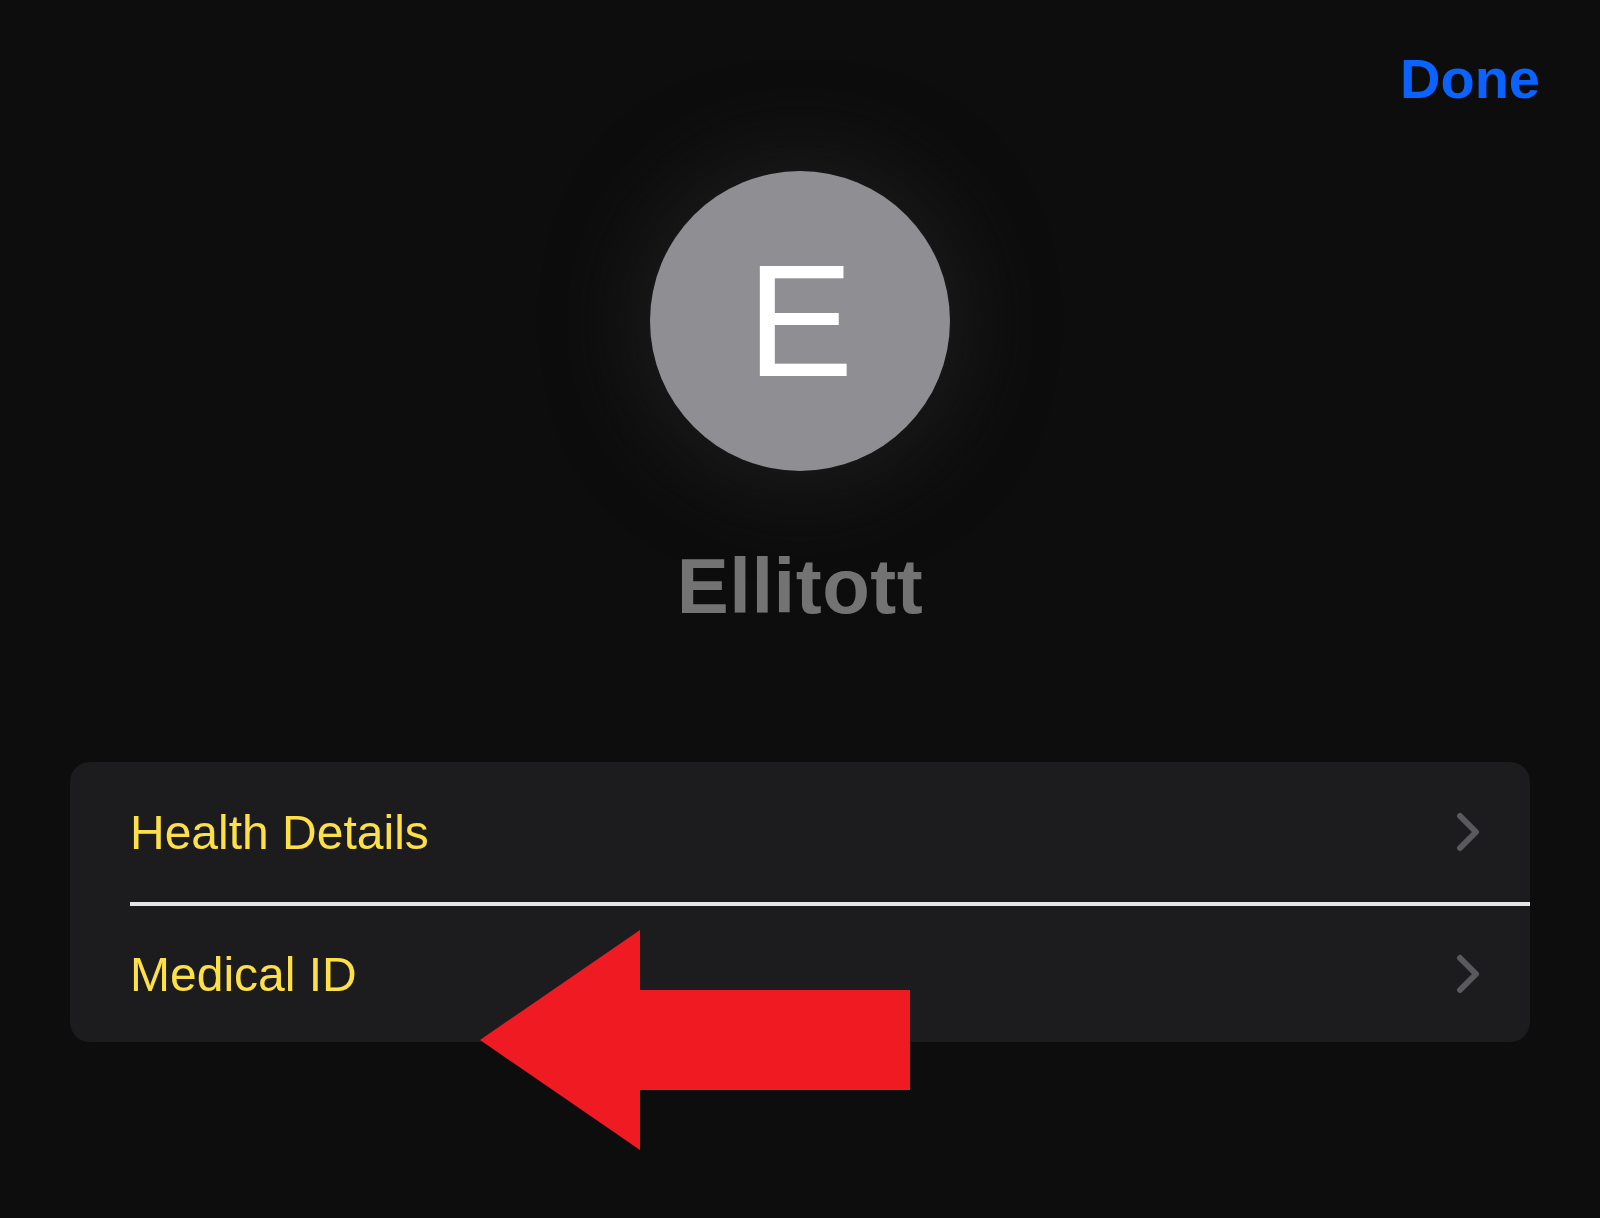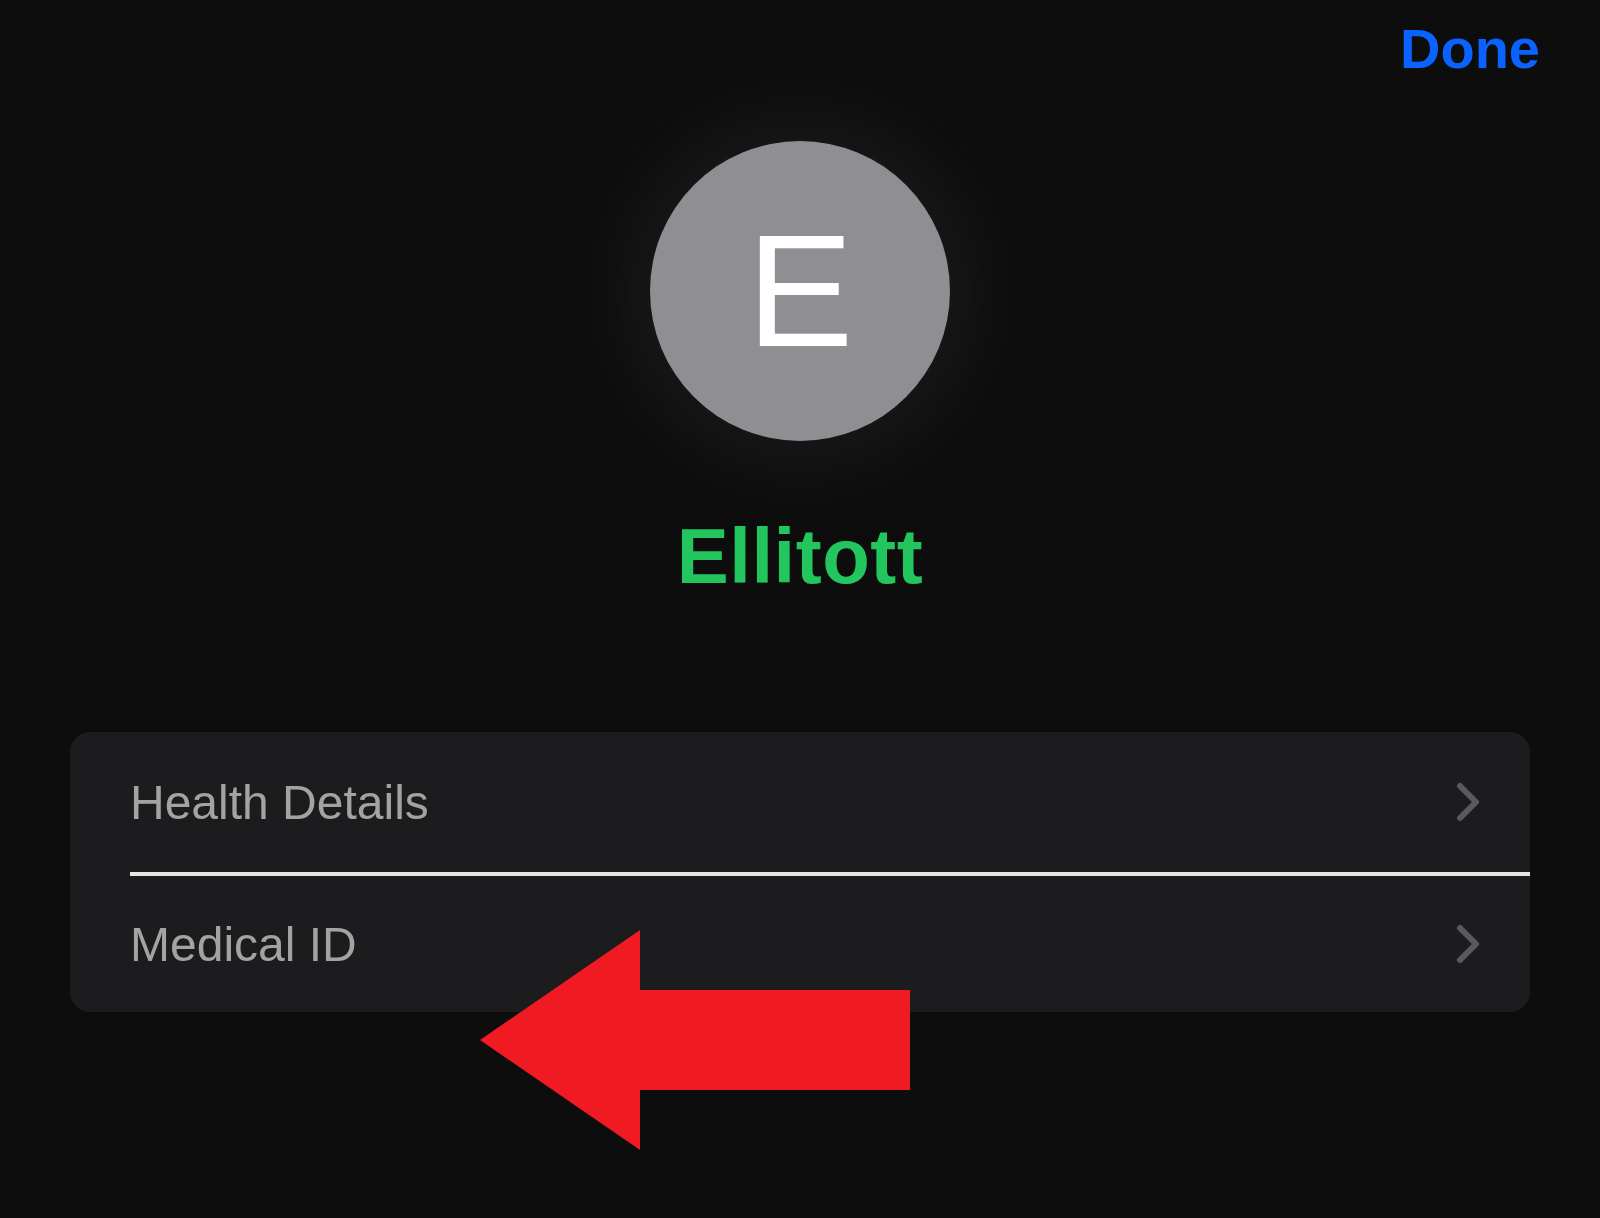--- a/index.html
+++ b/index.html
@@ -11,21 +11,21 @@
       width: 1600px;
       height: 1218px;
       background: #0d0d0d;
       font-family: -apple-system, BlinkMacSystemFont, "Segoe UI", Helvetica, Arial, sans-serif;
       position: relative;
       overflow: hidden;
     }
     .header {
       display: flex;
       justify-content: flex-end;
-      padding: 16px 60px 0 60px;
+      padding: 46px 60px 0 60px;
     }
     .done-btn {
       color: #0b63ff;
       font-size: 56px;
       font-weight: 600;
       background: none;
       border: none;
       cursor: pointer;
     }
     .profile {
@@ -41,21 +41,21 @@
       background: #8e8e93;
       display: flex;
       align-items: center;
       justify-content: center;
       color: #ffffff;
       font-size: 160px;
       font-weight: 500;
       box-shadow: 0 0 80px 20px rgba(30,30,30,0.8);
     }
     .profile-name {
-      color: #22c55e;
+      color: #737373;
       font-size: 78px;
       font-weight: 700;
       margin-top: 70px;
       letter-spacing: 0.5px;
     }
     .list-group {
       margin: 130px 70px 0 70px;
       background: #1c1c1e;
       border-radius: 20px;
       overflow: hidden;
@@ -67,21 +67,21 @@
       height: 140px;
       padding: 0 50px 0 60px;
       cursor: pointer;
     }
     .list-row + .list-row {
       border-top: 4px solid #e5e5e5;
       margin-left: 60px;
       padding-left: 0;
     }
     .row-label {
-      color: #a3a3a3;
+      color: #fde047;
       font-size: 48px;
       font-weight: 400;
     }
     .chevron {
       color: #5a5a5e;
       flex-shrink: 0;
     }
     .chevron svg {
       width: 24px;
       height: 40px;

